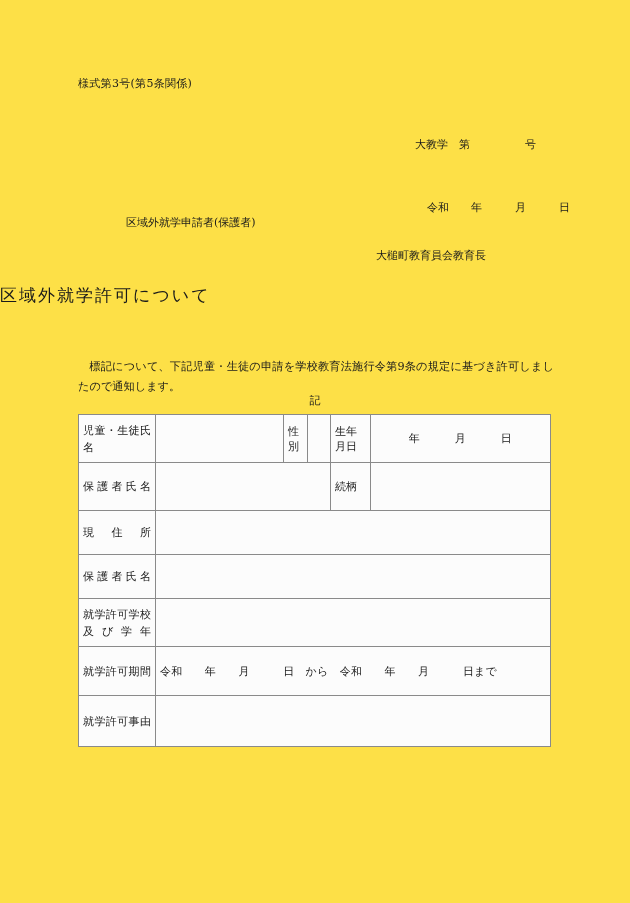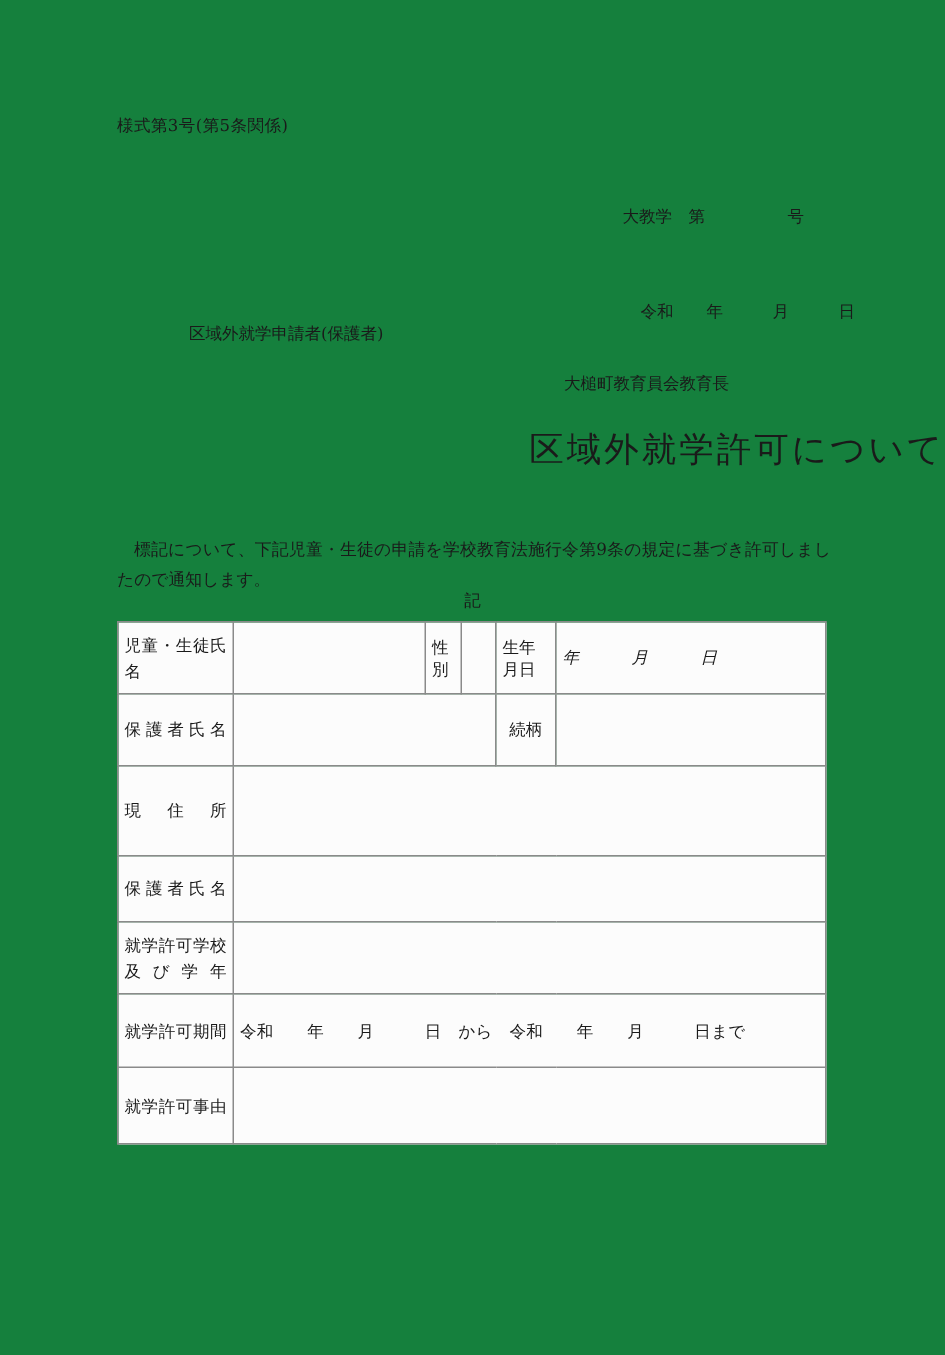--- a/index.html
+++ b/index.html
@@ -12,21 +12,21 @@
     width: 630px;
     height: 903px;
     position: relative;
     font-family: "DejaVu Serif", "Liberation Serif", serif;
     color: #1a1a1a;
     -webkit-font-smoothing: antialiased;
   }
   .page {
     position: absolute;
     inset: 0;
-    background: #15803d;
+    background: #fde047;
   }
 
   
   .form-no {
     position: absolute;
     left: 78px;
     top: 76px;
     font-size: 11px;
     letter-spacing: 0.3px;
     white-space: nowrap;
@@ -61,22 +61,22 @@
     font-size: 11px;
     white-space: pre;
   }
 
   
   .doc-title {
     position: absolute;
     left: 0;
     right: 0;
     top: 284px;
-    text-align: right;
-    font-size: 23px;
+    text-align: left;
+    font-size: 17px;
     letter-spacing: 2px;
     font-weight: normal;
     margin: 0;
   }
 
   
   .body-text {
     position: absolute;
     left: 78px;
     top: 357px;
@@ -114,39 +114,39 @@
   
   .lbl {
     text-align: justify;
     text-align-last: justify;
     text-justify: inter-character;
     padding: 0 9px;
     line-height: 17px;
     white-space: normal;
   }
   .lbl-c {
-    text-align: center;
+    text-align: left;
     line-height: 17px;
   }
   .vert {
     text-align: left;
     padding: 0 2px;
     line-height: 15px;
     word-break: break-all;
   }
   .cell-blank { }
   .period-text {
     white-space: pre;
     padding-left: 22px;
     letter-spacing: 0.2px;
   }
   .dob-text {
     white-space: pre;
+    text-align: center;
     letter-spacing: 0.5px;
-    font-style: italic;
   }
 </style>
 </head>
 <body>
 
 <div class="page">
 
   <div class="form-no">様式第3号(第5条関係)</div>
 
   <div class="doc-meta">
@@ -185,21 +185,21 @@
         <td class="dob-text">年　　　月　　　日</td>
       </tr>
 
       <tr style="height:48px">
         <td class="lbl">保護者氏名</td>
         <td class="cell-blank" colspan="3"></td>
         <td class="lbl-c">続柄</td>
         <td class="cell-blank"></td>
       </tr>
 
-      <tr style="height:60px">
+      <tr style="height:44px">
         <td class="lbl">現住所</td>
         <td class="cell-blank" colspan="5"></td>
       </tr>
 
       <tr style="height:44px">
         <td class="lbl">保護者氏名</td>
         <td class="cell-blank" colspan="5"></td>
       </tr>
 
       <tr style="height:48px">

